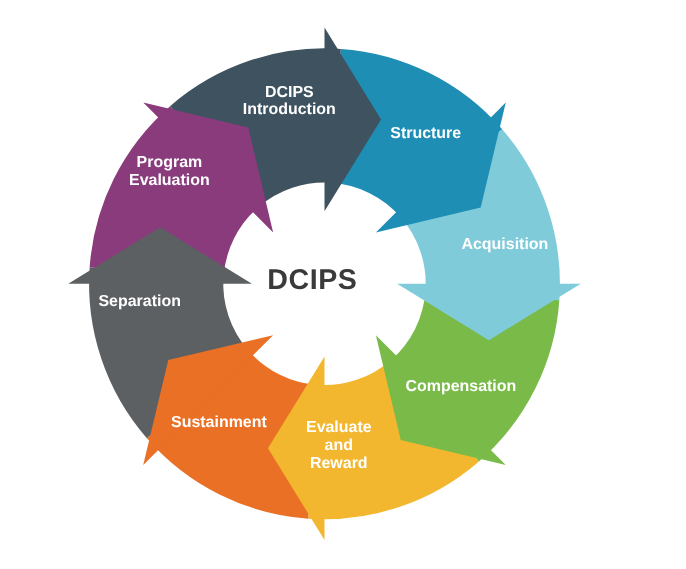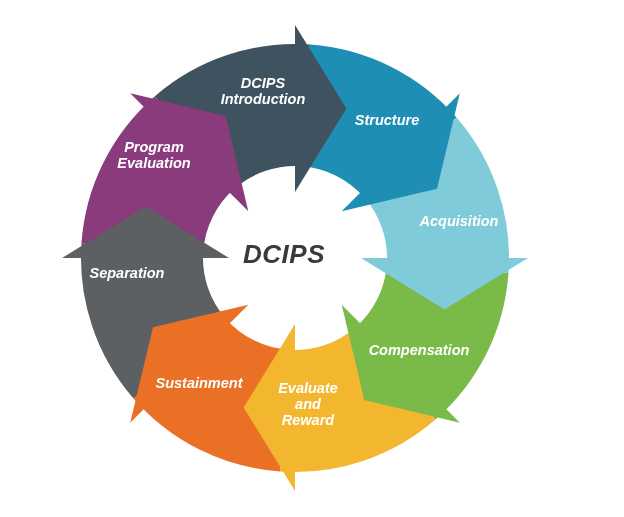--- a/index.html
+++ b/index.html
@@ -6,21 +6,20 @@
     margin: 0;
     padding: 0;
     background: #ffffff;
   }
   #stage {
     width: 624px;
     height: 517px;
     position: relative;
     background: #ffffff;
     overflow: hidden;
-    font-style: italic;
   }
   svg { display: block; }
   .seg-label {
     font-family: "Liberation Sans", sans-serif;
     font-weight: bold;
     font-size: 14.5px;
     fill: #ffffff;
     text-anchor: middle;
   }
   .center-label {

